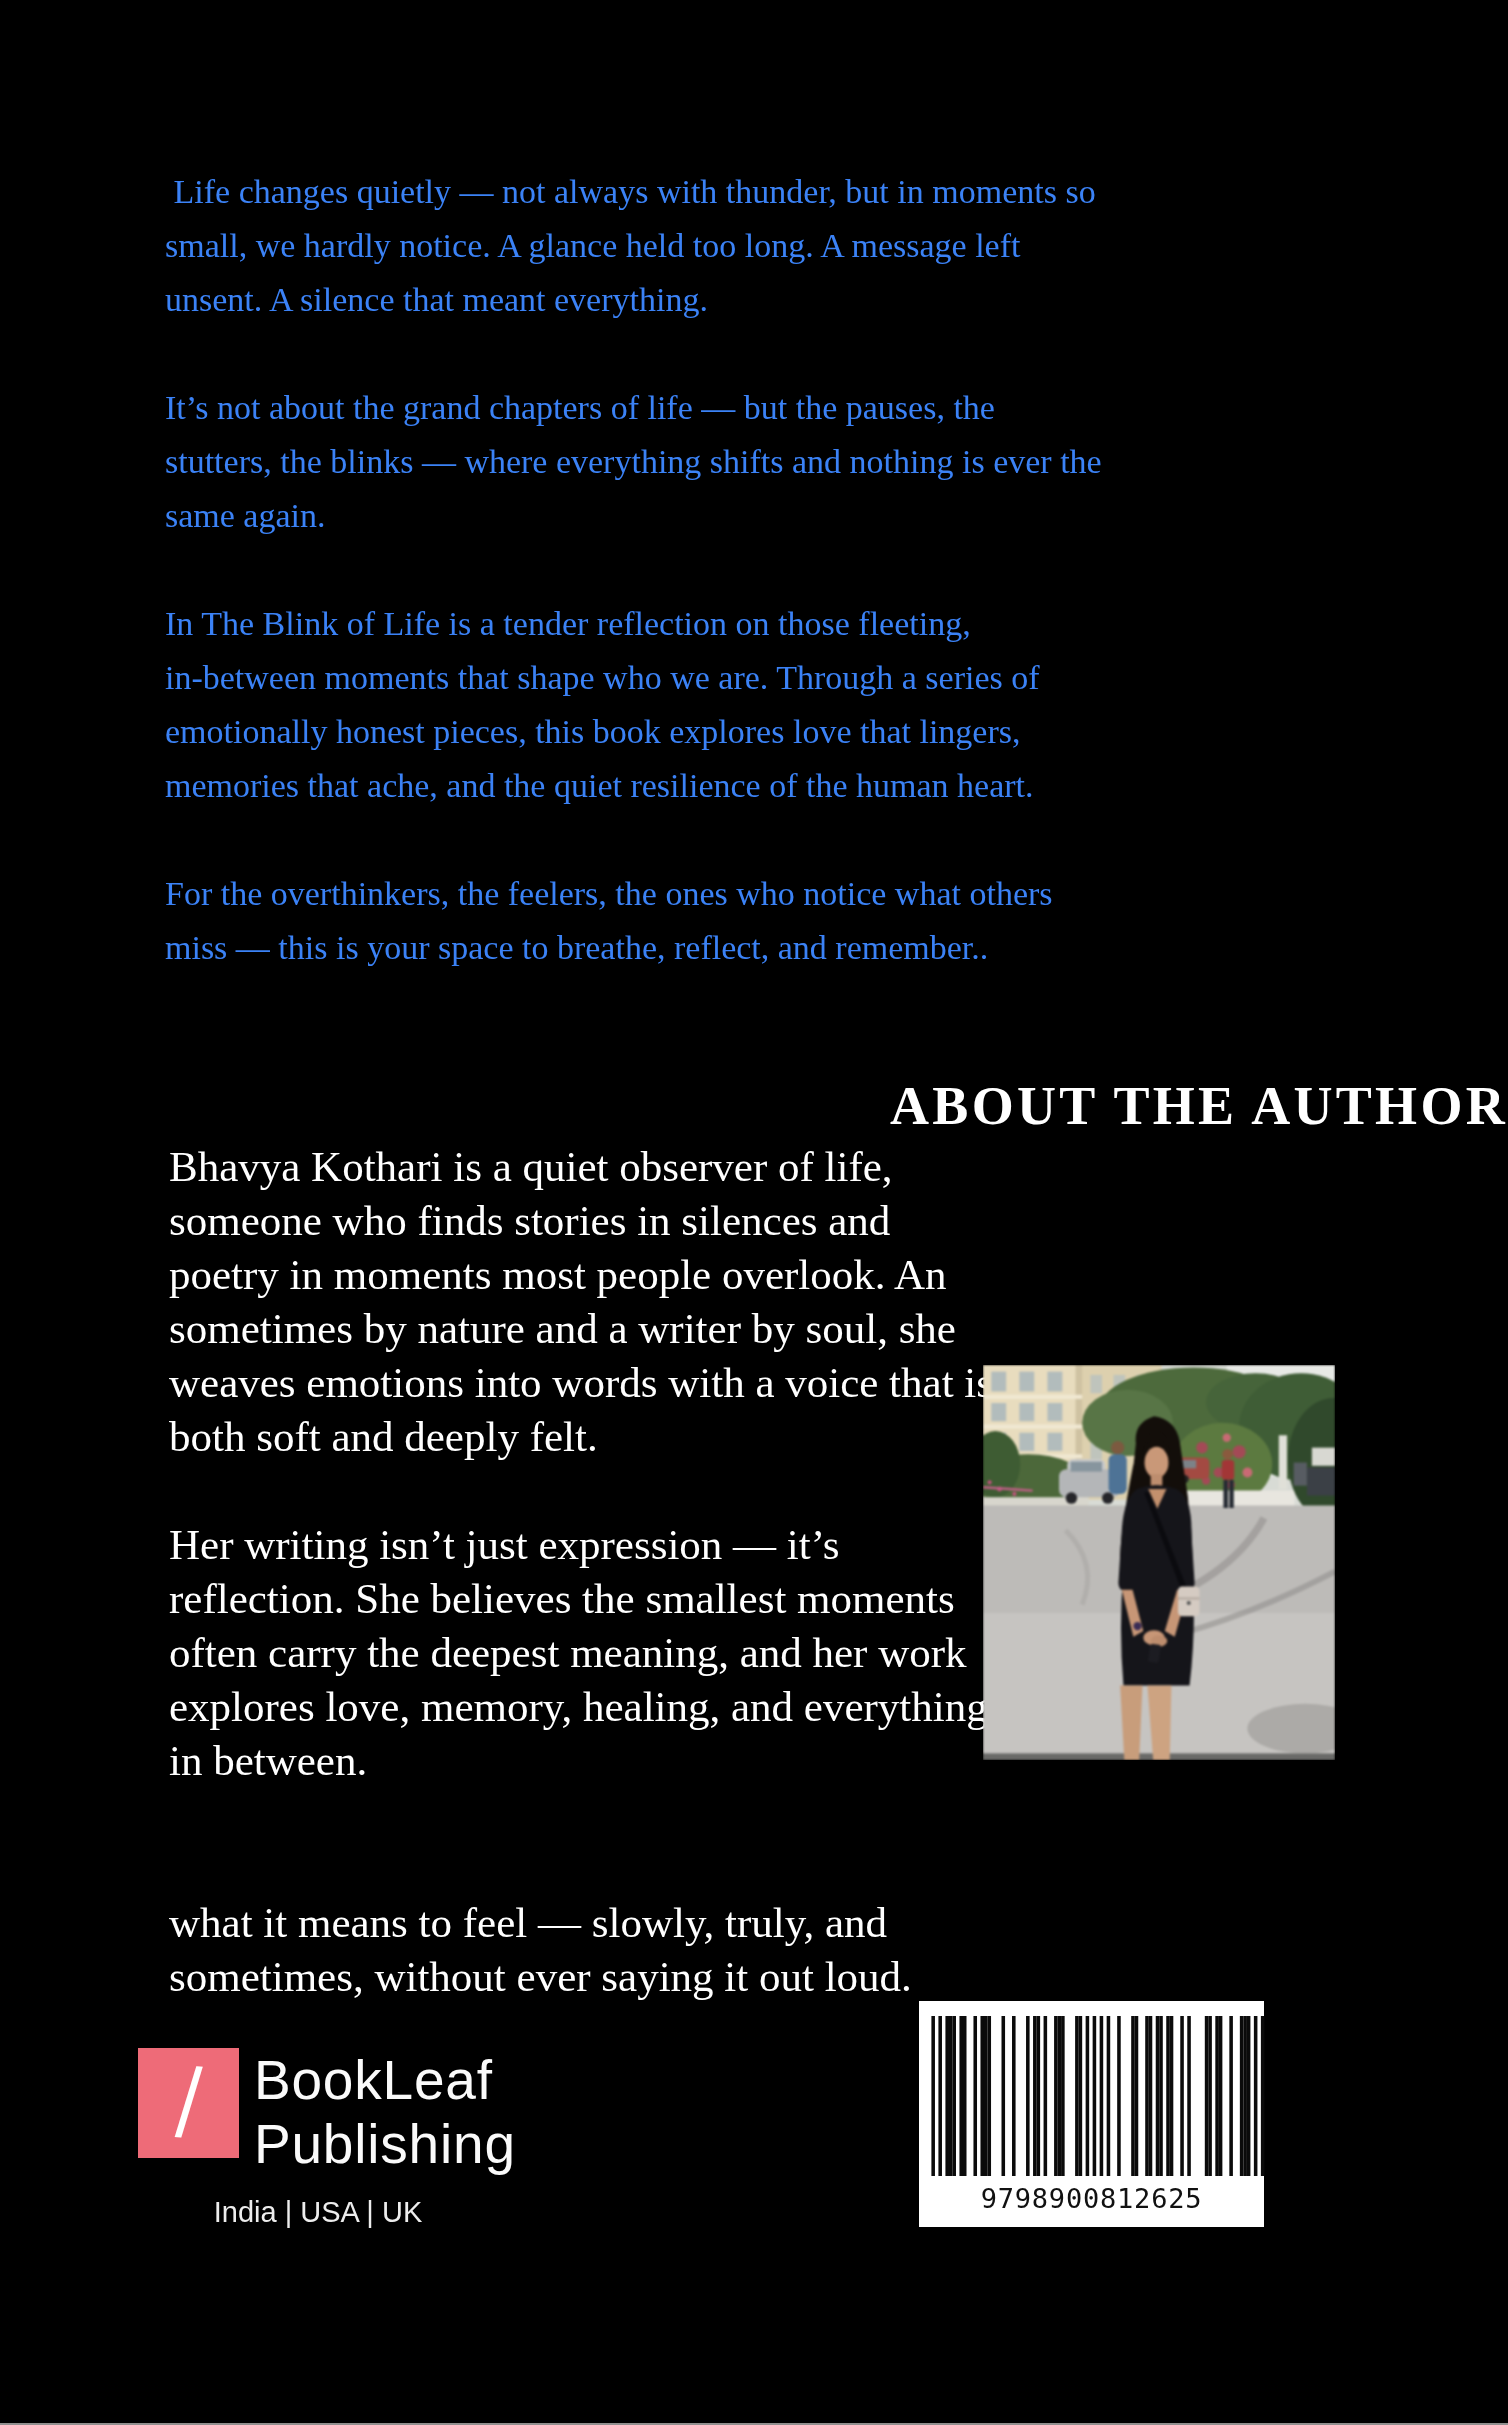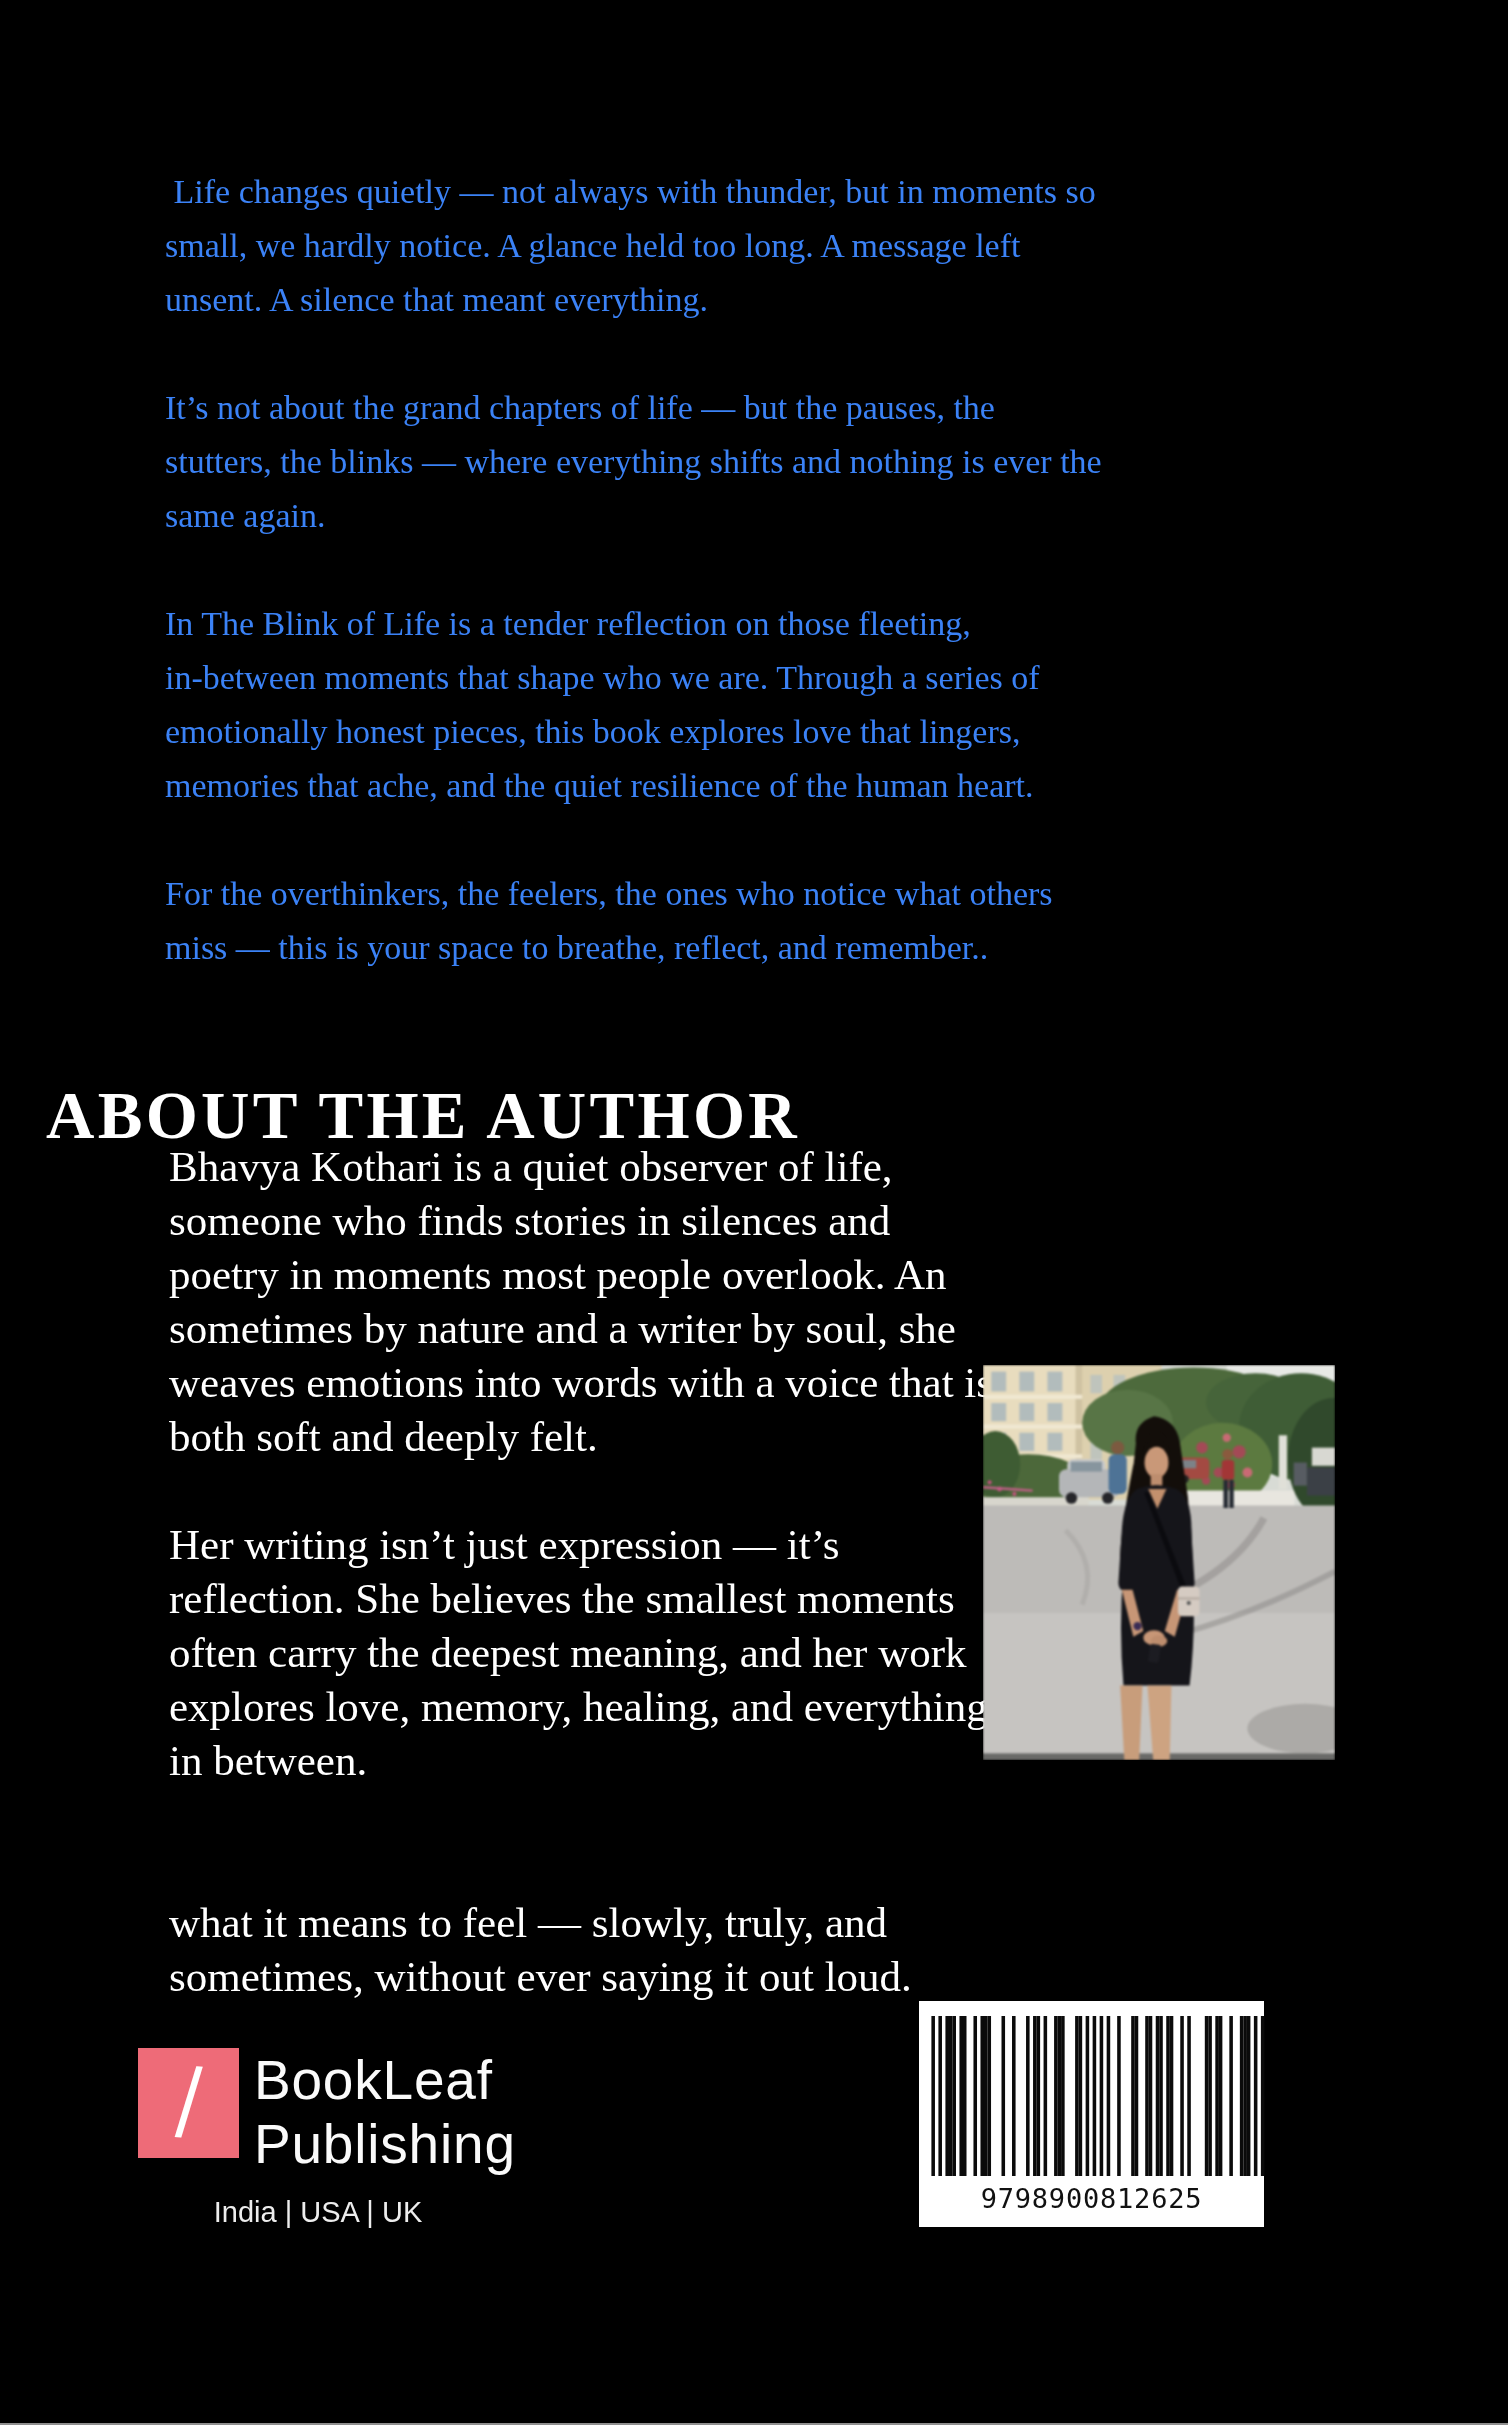--- a/index.html
+++ b/index.html
@@ -15,23 +15,23 @@
     position:absolute;left:165px;top:165px;width:1140px;
     color:#3b82f6;
     font-size:34px;line-height:54px;
   }
   .intro p{margin:0 0 54px 0;}
   .line{white-space:pre;}
   
   .about-heading{
     position:absolute;left:0;top:1025px;width:100%;
     box-sizing:border-box;padding-left:46px;
-    text-align:left;
+    text-align:right;
     color:#ffffff;
-    font-size:67px;line-height:91px;letter-spacing:3.3px;
+    font-size:54px;line-height:91px;letter-spacing:3.3px;
     white-space:nowrap;
   }
   
   .bio{
     position:absolute;left:169px;top:1140px;width:826px;
     color:#ffffff;
     font-size:43px;line-height:54px;
   }
   .bio p{margin:0 0 54px 0;}
   

